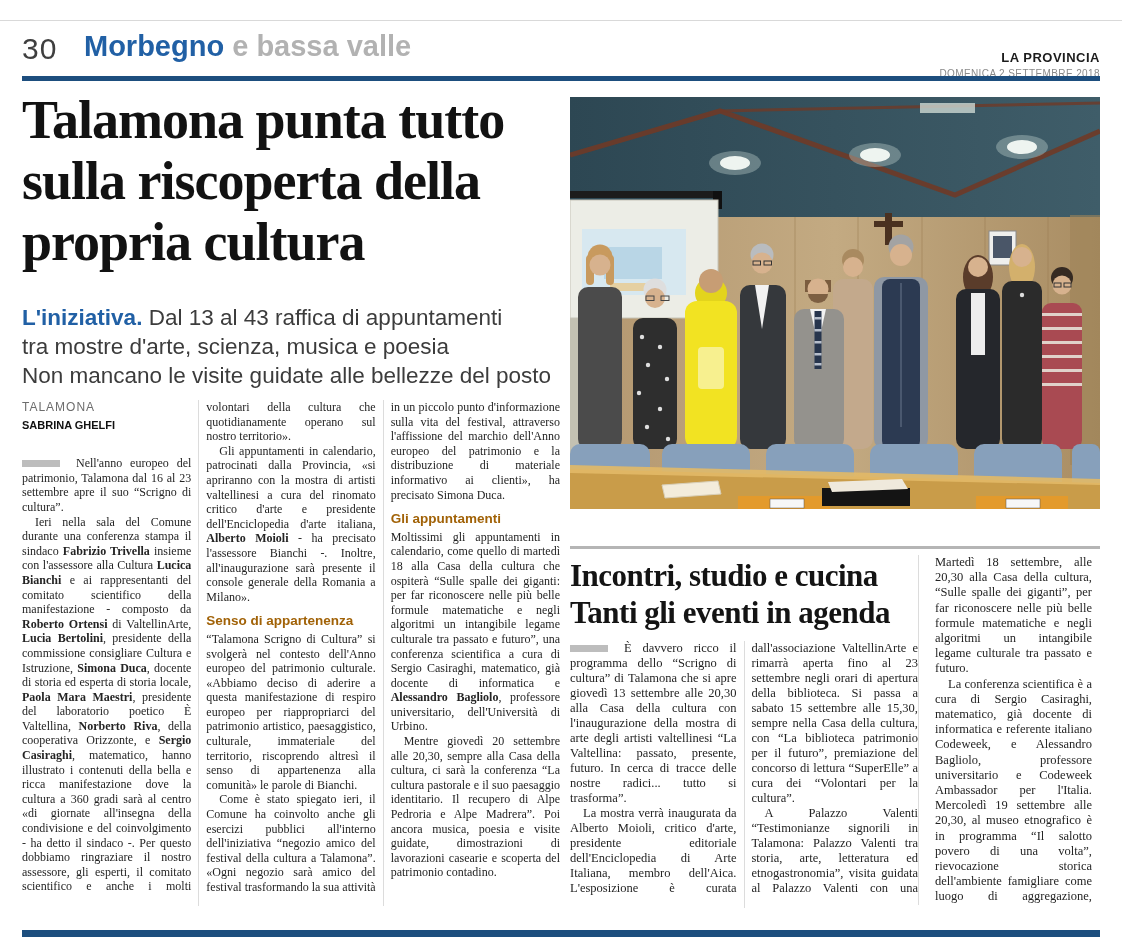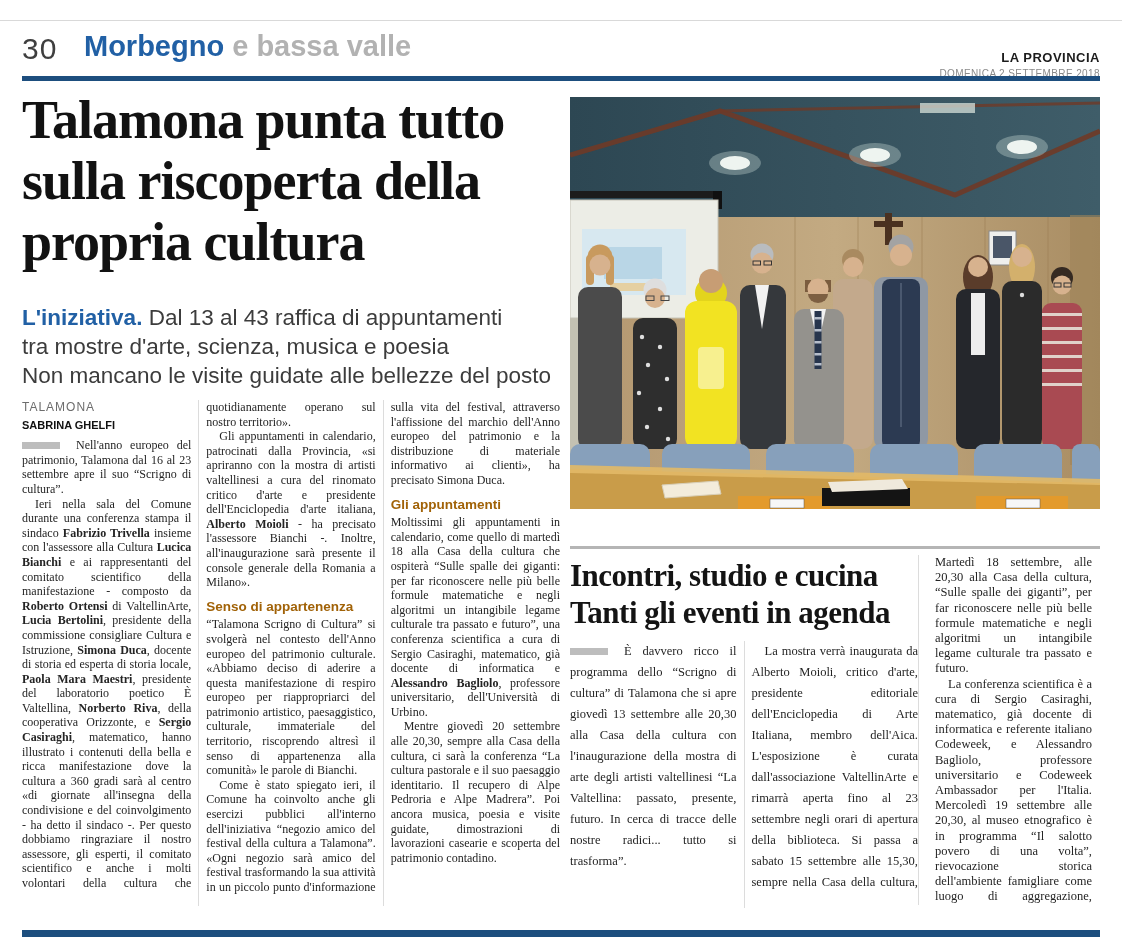--- a/index.html
+++ b/index.html
@@ -21,38 +21,38 @@
             letter-spacing:-1px;color:#121212;}
   
   .kicker{position:absolute;left:22px;top:303px;width:548px;font-family:"Liberation Sans", sans-serif;
           font-size:22.5px;line-height:29px;color:#3c3c3c;}
   .kicker .lbl{color:#2160a5;font-weight:bold;}
   
   .body1{position:absolute;left:22px;top:400px;width:538px;height:506px;overflow:hidden;
          column-count:3;column-gap:15px;column-fill:auto;column-rule:1px solid #dcdcdc;
          font-size:12px;line-height:14.6px;text-align:justify;color:#242424;}
   .dateline{font-family:"Liberation Sans", sans-serif;font-size:12px;color:#6d6d6d;letter-spacing:1px;}
-  .byline{font-family:"Liberation Sans", sans-serif;font-size:11px;font-weight:bold;color:#111;margin:3px 0 6px 0;}
+  .byline{font-family:"Liberation Sans", sans-serif;font-size:11px;font-weight:bold;color:#111;margin:3px 0 24px 0;}
   .para{margin:0;}
   .para + .para{text-indent:13px;}
   .bseg{font-weight:bold;}
   .lead-dash{display:inline-block;width:38px;height:7px;background:#bdbdbd;margin-right:16px;}
   .subhead{font-family:"Liberation Sans", sans-serif;font-weight:bold;font-size:13.5px;color:#a16207;
            margin:10px 0 3px 0;text-indent:0;}
   
   .photo{position:absolute;left:570px;top:97px;width:530px;height:412px;background:#b49a73;overflow:hidden;}
   .caption{position:absolute;left:570px;top:514px;width:530px;font-family:"Liberation Sans", sans-serif;
            font-size:13px;font-weight:bold;color:#1b1b1b;}
   
   .art2{position:absolute;left:570px;top:546px;width:530px;height:360px;}
   .art2 .grayrule{width:530px;height:3px;background:#b5b5b5;}
   .art2-grid{display:grid;grid-template-columns:348px 174px;margin-top:6px;}
   .hl2{grid-column:1;font-weight:bold;font-size:31px;line-height:37px;color:#141414;letter-spacing:-.5px;margin:2px 0 10px 0;}
   .body2L{grid-column:1;height:267px;overflow:hidden;column-count:2;column-gap:15px;column-fill:auto;
-          column-rule:1px solid #dcdcdc;font-size:12.5px;line-height:21px;text-align:justify;color:#242424;}
+          column-rule:1px solid #dcdcdc;font-size:12.5px;line-height:15px;text-align:justify;color:#242424;}
   .body2R{grid-column:2;grid-row:1 / span 2;height:350px;overflow:hidden;border-left:1px solid #dcdcdc;
           padding-left:16px;font-size:12.5px;line-height:15.2px;text-align:justify;color:#242424;}
   .sig{font-family:"Liberation Sans", sans-serif;font-weight:bold;font-size:11px;margin-top:2px;}
   .rule-blue-bottom{position:absolute;left:22px;top:930px;width:1078px;height:7px;background:#1d4e7e;}
 </style>
 </head>
 <body>
 
 <div class="page">
   <div class="rule-top"></div>

